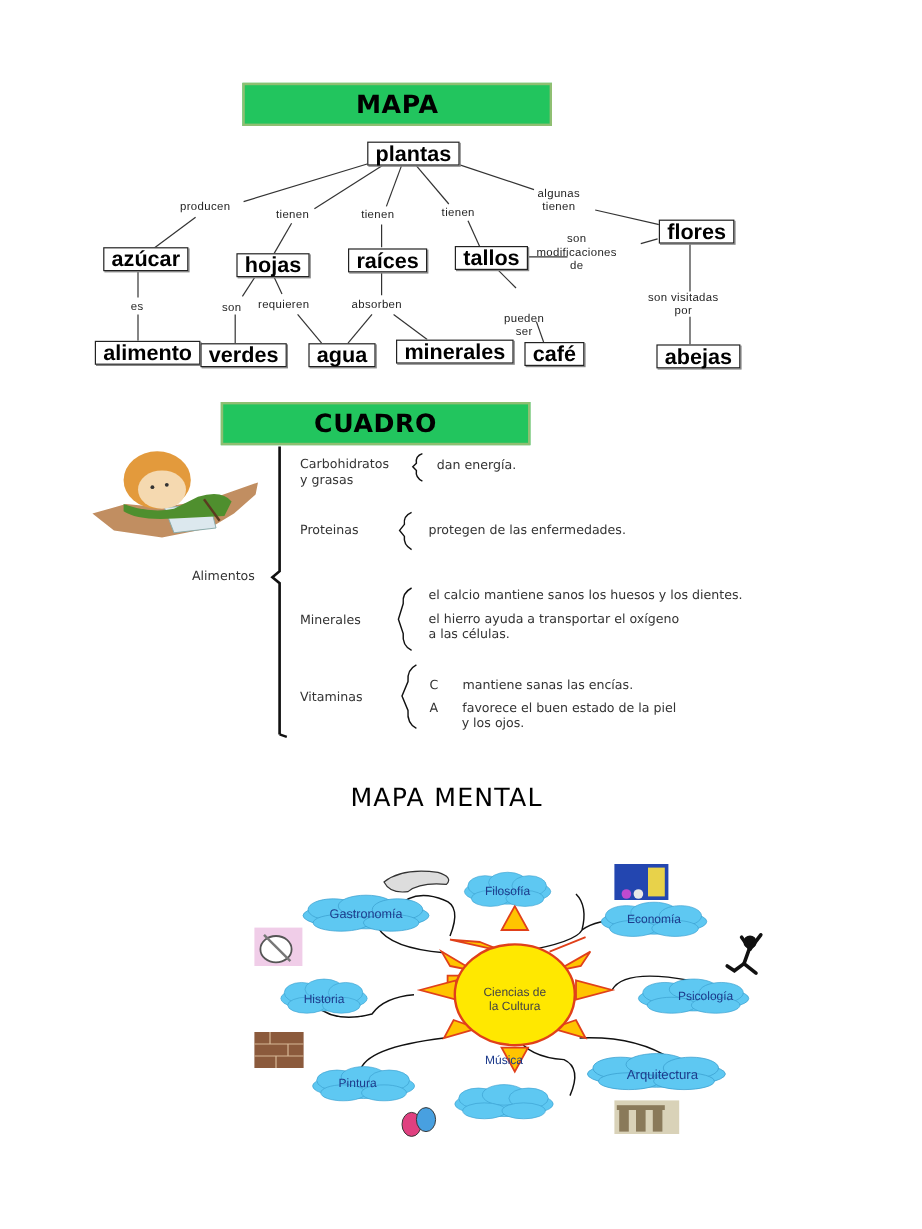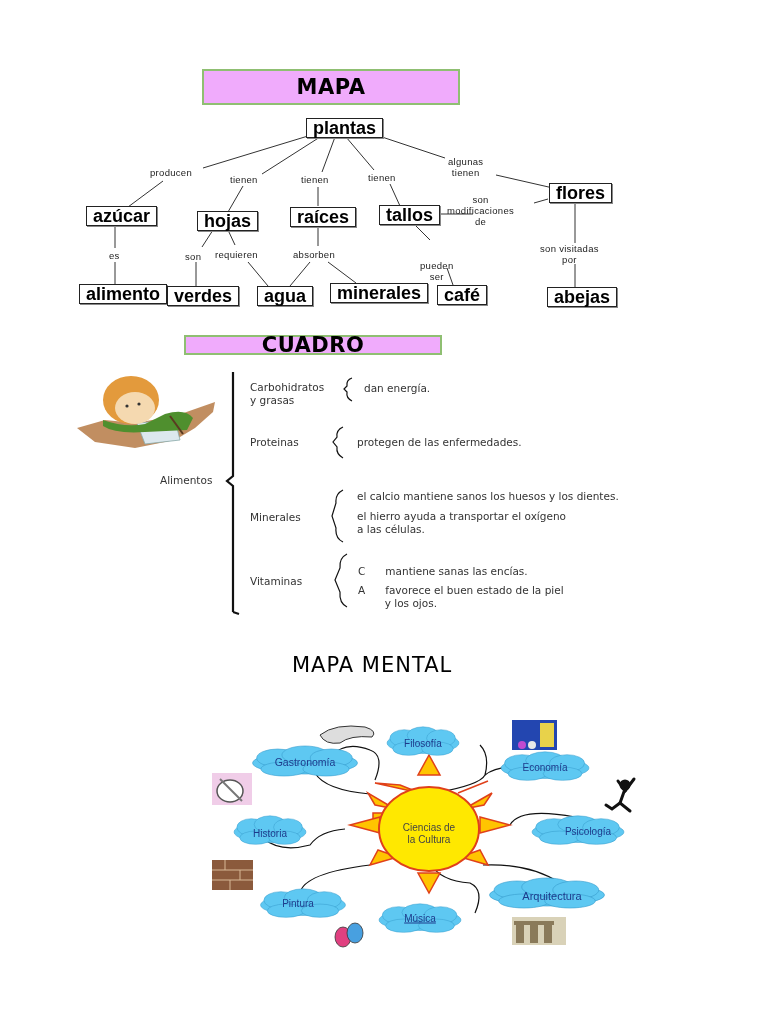--- a/index.html
+++ b/index.html
@@ -1,18 +1,18 @@
 <!DOCTYPE html>
 <html><head>
 <meta charset="utf-8">
 <style>
   html, body { margin:0; padding:0; background:#ffffff; }
   body { width:768px; height:1024px; position:relative; overflow:hidden; font-family:"DejaVu Sans", sans-serif; color:#000; }
   .abs { position:absolute; }
-  .title-box { position:absolute; border:2px solid #8fbf72; background:#f0abfc; display:flex; align-items:center; justify-content:center; font-family:"DejaVu Sans", sans-serif; font-weight:bold; font-size:21px; letter-spacing:0.5px; box-sizing:border-box; }
+  .title-box { position:absolute; border:2px solid #8fbf72; background:#22c55e; display:flex; align-items:center; justify-content:center; font-family:"DejaVu Sans", sans-serif; font-weight:bold; font-size:21px; letter-spacing:0.5px; box-sizing:border-box; }
   .node { position:absolute; border:1.5px solid #222; background:#fff; font-family:"Liberation Sans", sans-serif; font-weight:bold; font-size:18px; padding:1px 6px; line-height:16px; white-space:nowrap; box-shadow:1px 1px 0 #888; }
   .link-label { position:absolute; font-family:"Liberation Sans", sans-serif; font-size:9.5px; color:#222; text-align:center; line-height:11px; white-space:nowrap; letter-spacing:0.3px; }
   svg.lines { position:absolute; left:0; top:0; }
   .cq { position:absolute; font-family:"DejaVu Sans", sans-serif; font-size:10.5px; color:#333; line-height:13px; white-space:nowrap; }
   .mm-title { position:absolute; font-family:"DejaVu Sans", sans-serif; font-size:21px; letter-spacing:1px; }
   .cloud-label { position:absolute; font-family:"Liberation Sans", sans-serif; font-size:10px; color:#1d3b8c; text-align:center; white-space:nowrap; transform:translate(-50%,-50%); }
   .sun-label { position:absolute; font-family:"Liberation Sans", sans-serif; font-size:10px; color:#444; text-align:center; line-height:12px; transform:translate(-50%,-50%); }
 </style>
 </head>
 <body>
@@ -78,21 +78,21 @@
 de</div>
 <div class="link-label" style="left:109px;top:250px;">es</div>
 <div class="link-label" style="left:185px;top:251px;">son</div>
 <div class="link-label" style="left:215px;top:249px;">requieren</div>
 <div class="link-label" style="left:293px;top:249px;">absorben</div>
 <div class="link-label" style="left:420px;top:229px;white-space:pre;margin-top:31px;">pueden
 ser</div>
 <div class="link-label" style="left:540px;top:243px;white-space:pre;">son visitadas
 por</div>
 
-<div class="title-box" style="left:184px;top:335px;width:258px;height:20px;">
+<div class="title-box" style="left:184px;top:335px;width:258px;height:36px;">
   <span>CUADRO</span>
 </div>
 
 <svg class="abs" style="left:75px;top:368px;" width="145" height="85" viewBox="0 0 145 85">
   <path d="M2 60 L30 52 L60 55 L100 48 L140 34 L138 44 L120 60 L100 72 L60 80 L20 74 Z" fill="#b67a45" opacity="0.85"></path>
   <path d="M62 55 L100 52 L105 72 L70 76 Z" fill="#dce8ee" stroke="#8aa" stroke-width="0.8"></path>
   <ellipse cx="56" cy="32" rx="28" ry="24" fill="#e39a3c"></ellipse>
   <ellipse cx="60" cy="40" rx="20" ry="16" fill="#f5d9b0"></ellipse>
   <circle cx="52" cy="38" r="1.6" fill="#333"></circle>
   <circle cx="64" cy="36" r="1.6" fill="#333"></circle>
@@ -224,14 +224,14 @@
 </svg>
 
 <div class="sun-label" style="left:429px;top:834px;white-space:pre;">Ciencias de
 la Cultura</div>
 <div class="cloud-label" style="left:423px;top:743px;">Filosofía</div>
 <div class="cloud-label" style="left:305px;top:762px;font-size:10.5px;">Gastronomía</div>
 <div class="cloud-label" style="left:545px;top:767px;">Economía</div>
 <div class="cloud-label" style="left:270px;top:833px;">Historia</div>
 <div class="cloud-label" style="left:578px;top:831px;padding-left:20px;">Psicología</div>
 <div class="cloud-label" style="left:298px;top:903px;">Pintura</div>
-<div class="cloud-label" style="left:420px;top:918px;text-decoration:underline;">Música</div>
+<div class="cloud-label" style="left:420px;top:884px;">Música</div>
 <div class="cloud-label" style="left:552px;top:896px;font-size:11px;">Arquitectura</div>
 
 </body></html>

